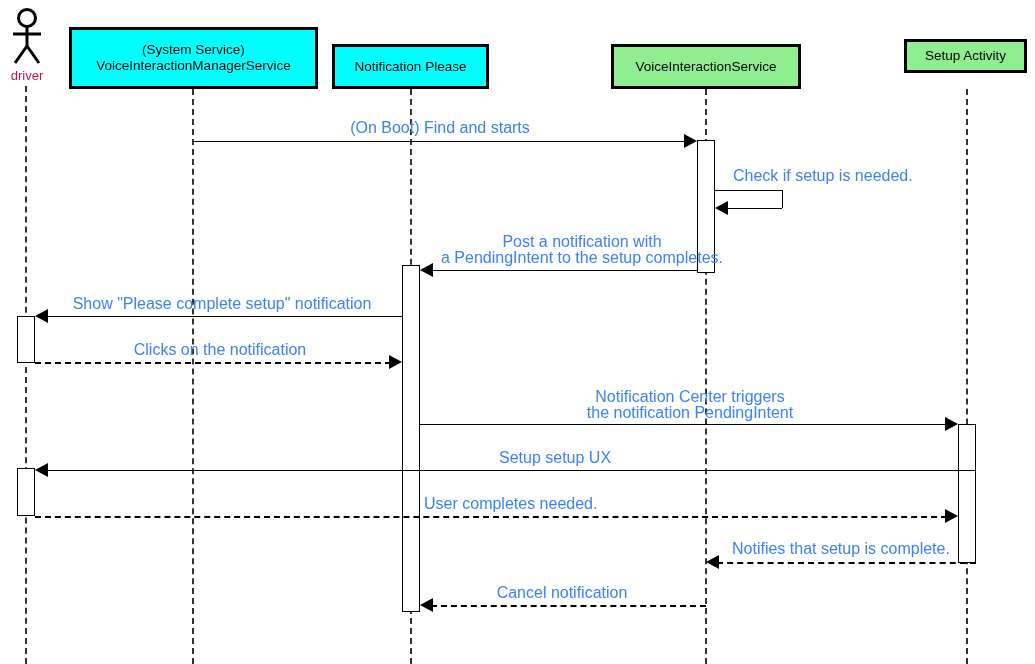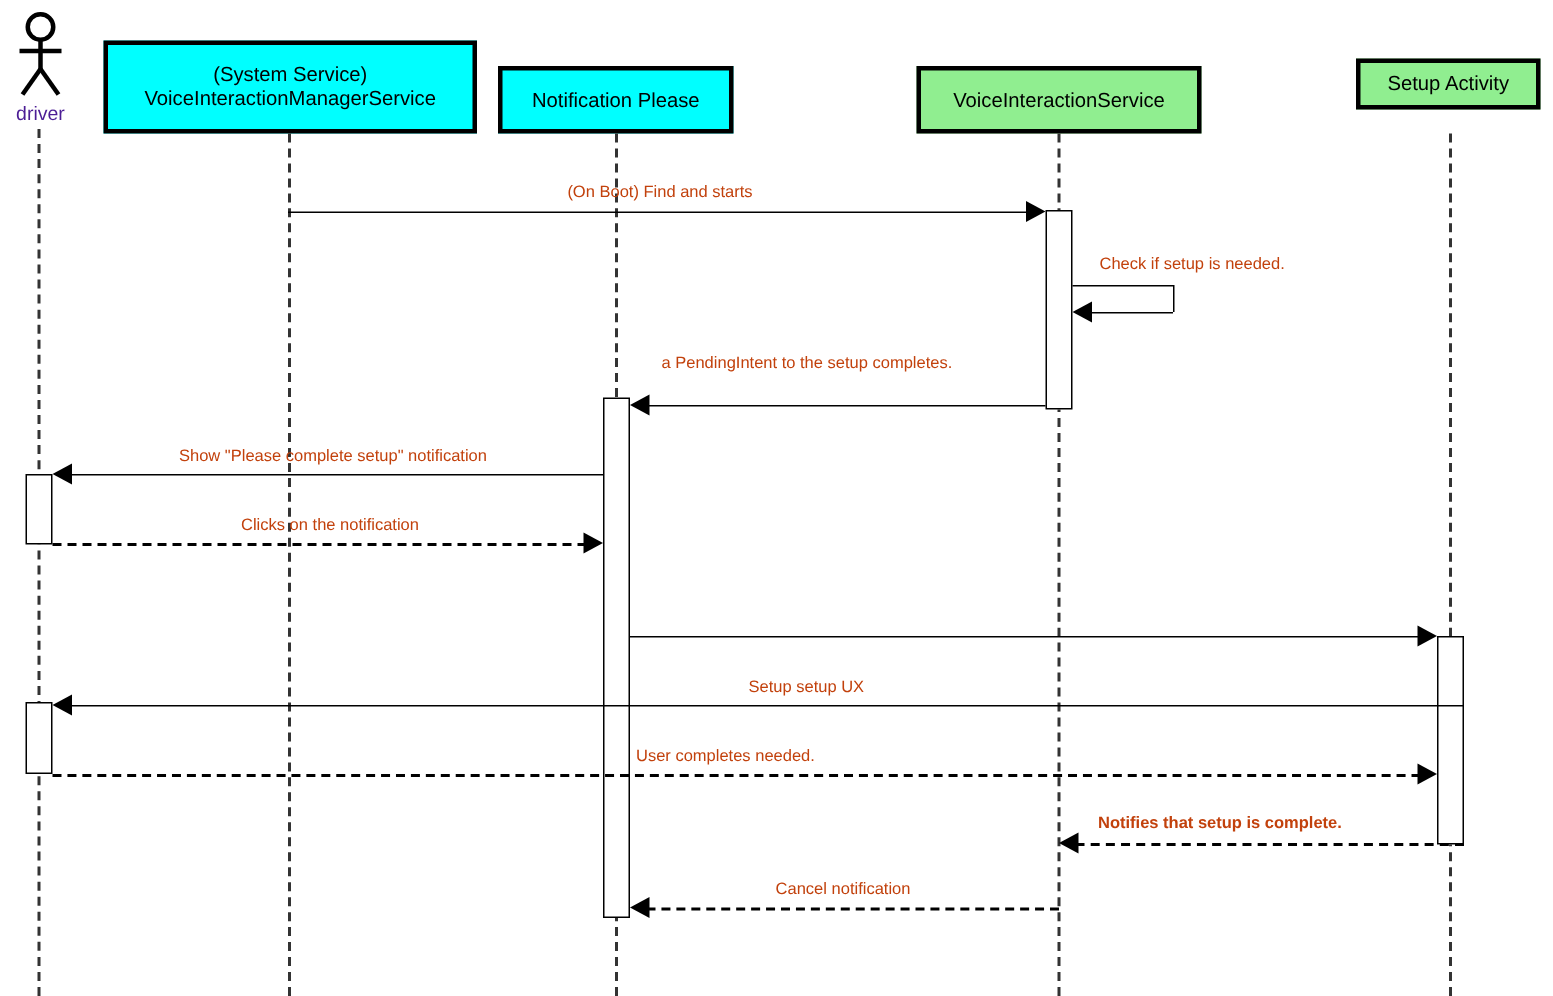--- a/index.html
+++ b/index.html
@@ -1,20 +1,20 @@
 <!DOCTYPE html>
 <html><head>
 <meta charset="utf-8">
 <style>
   html,body{margin:0;padding:0;background:#ffffff;}
   body{font-family:"Liberation Sans", sans-serif;}
   #diagram{position:relative;width:1035px;height:664px;background:#ffffff;overflow:hidden;}
 
   .actor-label{
-    position:absolute;font-size:13px;color:#4c1d95;
+    position:absolute;font-size:13px;color:#be185d;
     text-align:center;white-space:nowrap;
   }
   .participant-box{
     position:absolute;box-sizing:border-box;
     border:3px solid #000;
     display:flex;align-items:center;justify-content:center;
     text-align:center;font-size:13.5px;color:#000;line-height:16px;
   }
   .lifeline{
     position:absolute;width:0;border-left:2px dashed #333;
@@ -32,21 +32,21 @@
     position:absolute;width:0;height:0;
     border-top:7px solid transparent;border-bottom:7px solid transparent;
     border-left:13px solid #000;
   }
   .arrow-l{
     position:absolute;width:0;height:0;
     border-top:7px solid transparent;border-bottom:7px solid transparent;
     border-right:13px solid #000;
   }
   .msg-label{
-    position:absolute;font-size:11px;color:#c2410c;
+    position:absolute;font-size:16px;color:#3b82f6;
     white-space:pre;line-height:16px;
   }
   .msg-label.center{text-align:center;transform:translateX(-50%);}
   .msg-label.left{text-align:center;}
   .stick{position:absolute;}
 </style>
 </head>
 <body>
 
 <div id="diagram">
@@ -92,34 +92,35 @@
     <div class="msg-line" style="left: 192px; top: 141px; width: 494px;"></div>
     <div class="arrow-r" style="left: 684px; top: 134px;"></div>
     <div class="msg-label center" style="left: 440px; top: 120px;">(On Boot) Find and starts</div>
     <div class="msg-line" style="left: 715px; top: 190px; width: 67px;"></div>
     <div class="v-line" style="left: 782px; top: 190px; height: 18px;"></div>
     <div class="msg-line" style="left: 726px; top: 208px; width: 56px;"></div>
     <div class="arrow-l" style="left: 715px; top: 201px;"></div>
     <div class="msg-label left" style="left: 733px; top: 168px;">Check if setup is needed.</div>
     <div class="msg-line" style="left: 431px; top: 270px; width: 266px;"></div>
     <div class="arrow-l" style="left: 420px; top: 263px;"></div>
-    <div class="msg-label left" style="left: 441px; top: 234px;"><div>a PendingIntent to the setup completes.</div></div>
+    <div class="msg-label left" style="left: 441px; top: 234px;"><div>Post a notification with</div><div>a PendingIntent to the setup completes.</div></div>
     <div class="msg-line" style="left: 46px; top: 316px; width: 356px;"></div>
     <div class="arrow-l" style="left: 35px; top: 309px;"></div>
     <div class="msg-label center" style="left: 222px; top: 296px;">Show "Please complete setup" notification</div>
     <div class="msg-line dashed" style="left: 35px; top: 362px; width: 356px;"></div>
     <div class="arrow-r" style="left: 389px; top: 355px;"></div>
     <div class="msg-label center" style="left: 220px; top: 342px;">Clicks on the notification</div>
     <div class="msg-line" style="left: 420px; top: 424px; width: 527px;"></div>
     <div class="arrow-r" style="left: 945px; top: 417px;"></div>
+    <div class="msg-label center" style="left: 690px; top: 389px;"><div>Notification Center triggers</div><div>the notification PendingIntent</div></div>
     <div class="msg-line" style="left: 46px; top: 470px; width: 930px;"></div>
     <div class="arrow-l" style="left: 35px; top: 463px;"></div>
     <div class="msg-label left" style="left: 499px; top: 450px;">Setup setup UX</div>
     <div class="msg-line dashed" style="left: 35px; top: 516px; width: 912px;"></div>
     <div class="arrow-r" style="left: 945px; top: 509px;"></div>
     <div class="msg-label left" style="left: 424px; top: 496px;">User completes needed.</div>
     <div class="msg-line dashed" style="left: 717px; top: 562px; width: 259px;"></div>
     <div class="arrow-l" style="left: 706px; top: 555px;"></div>
-    <div class="msg-label left" style="left: 732px; top: 541px; font-weight: bold;">Notifies that setup is complete.</div>
+    <div class="msg-label left" style="left: 732px; top: 541px;">Notifies that setup is complete.</div>
     <div class="msg-line dashed" style="left: 431px; top: 605px; width: 275px;"></div>
     <div class="arrow-l" style="left: 420px; top: 598px;"></div>
     <div class="msg-label center" style="left: 562px; top: 585px;">Cancel notification</div>
   </div>
 
 </body></html>

